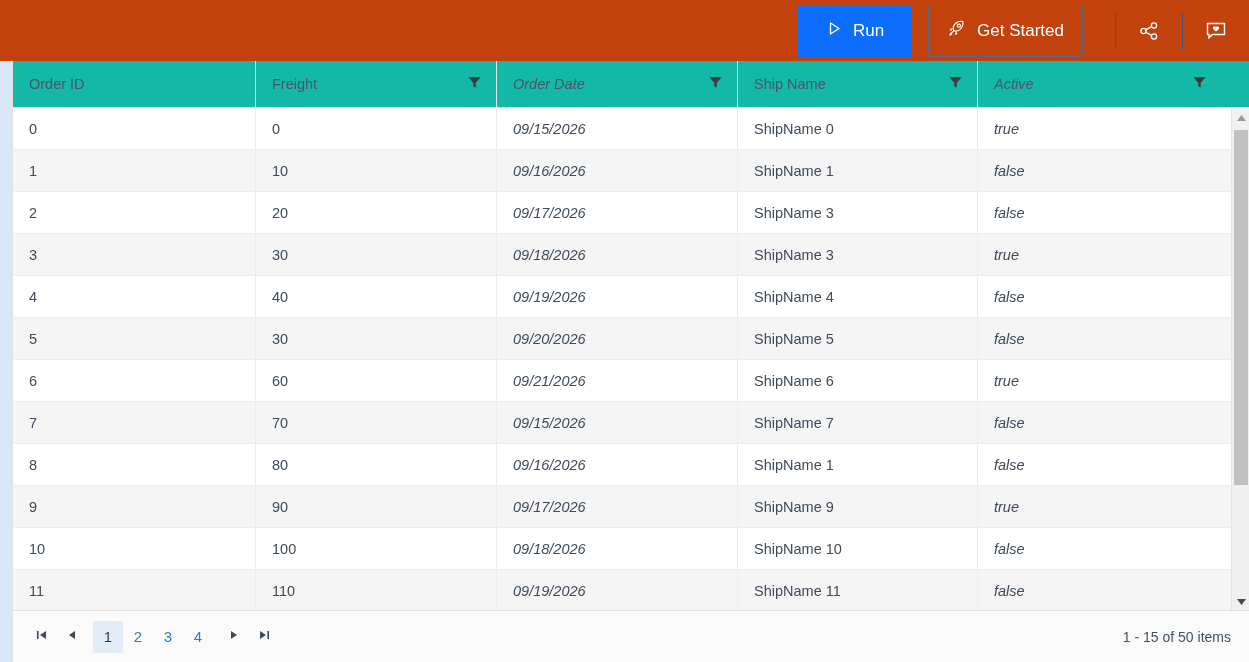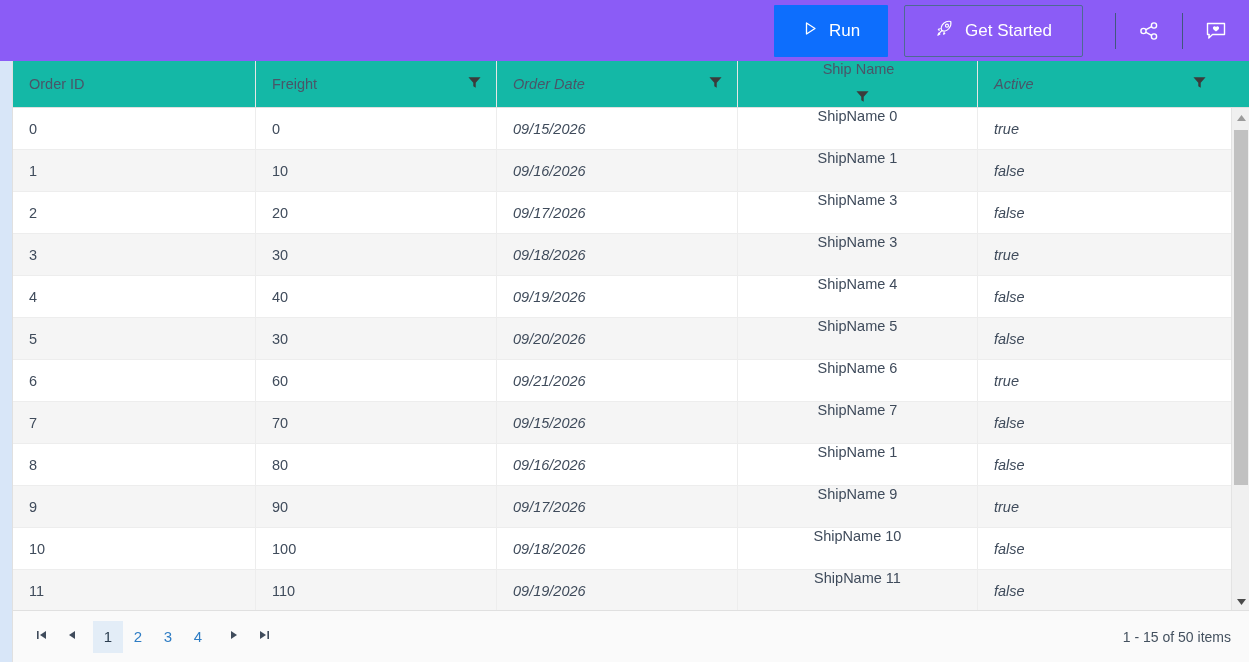--- a/index.html
+++ b/index.html
@@ -9,21 +9,21 @@
     width: 1249px; height: 662px;
     overflow: hidden;
     font-family: "Liberation Sans", sans-serif;
     background: #ffffff;
   }
 
   
   .topbar {
     position: absolute; left: 0; top: 0;
     width: 1249px; height: 61px;
-    background: #8b5cf6;
+    background: #c2410c;
     display: flex;
     align-items: flex-start;
     justify-content: flex-end;
     padding-right: 0;
   }
   .tb-right {
     display: flex;
     align-items: center;
     height: 61px;
   }
@@ -42,21 +42,21 @@
     border-radius: 1px;
   }
   .run-btn .lbl { line-height: 1; }
   .gs-btn {
     display: flex; align-items: center; justify-content: center;
     gap: 11px;
     background: transparent;
     color: #ffffff;
     border: 1px solid #4e6a92;
     height: 52px;
-    padding: 0 30px;
+    padding: 0 18px;
     font-size: 17px;
     font-family: "Liberation Sans", sans-serif;
     cursor: pointer;
     border-radius: 2px;
   }
   .tb-sep {
     width: 1px; height: 36px;
     background: #41577d;
     margin: 0 0px;
   }
@@ -136,21 +136,21 @@
     border-right: 1px solid #ededed;
     overflow: hidden;
     white-space: nowrap;
   }
   .gcell:last-child { border-right: none; }
 
   
   .c0 { width: 243px; }
   .c1 { width: 241px; }
   .c2 { width: 241px; font-style: italic; }
-  .c3 { width: 240px; flex-direction: column; }
+  .c3 { width: 240px; }
   .c4 { width: 243px; font-style: italic; }
 
   
   .vscroll {
     flex: 0 0 auto;
     width: 18px;
     background: #f0f0f0;
     border-left: 1px solid #e3e3e3;
     position: relative;
   }

